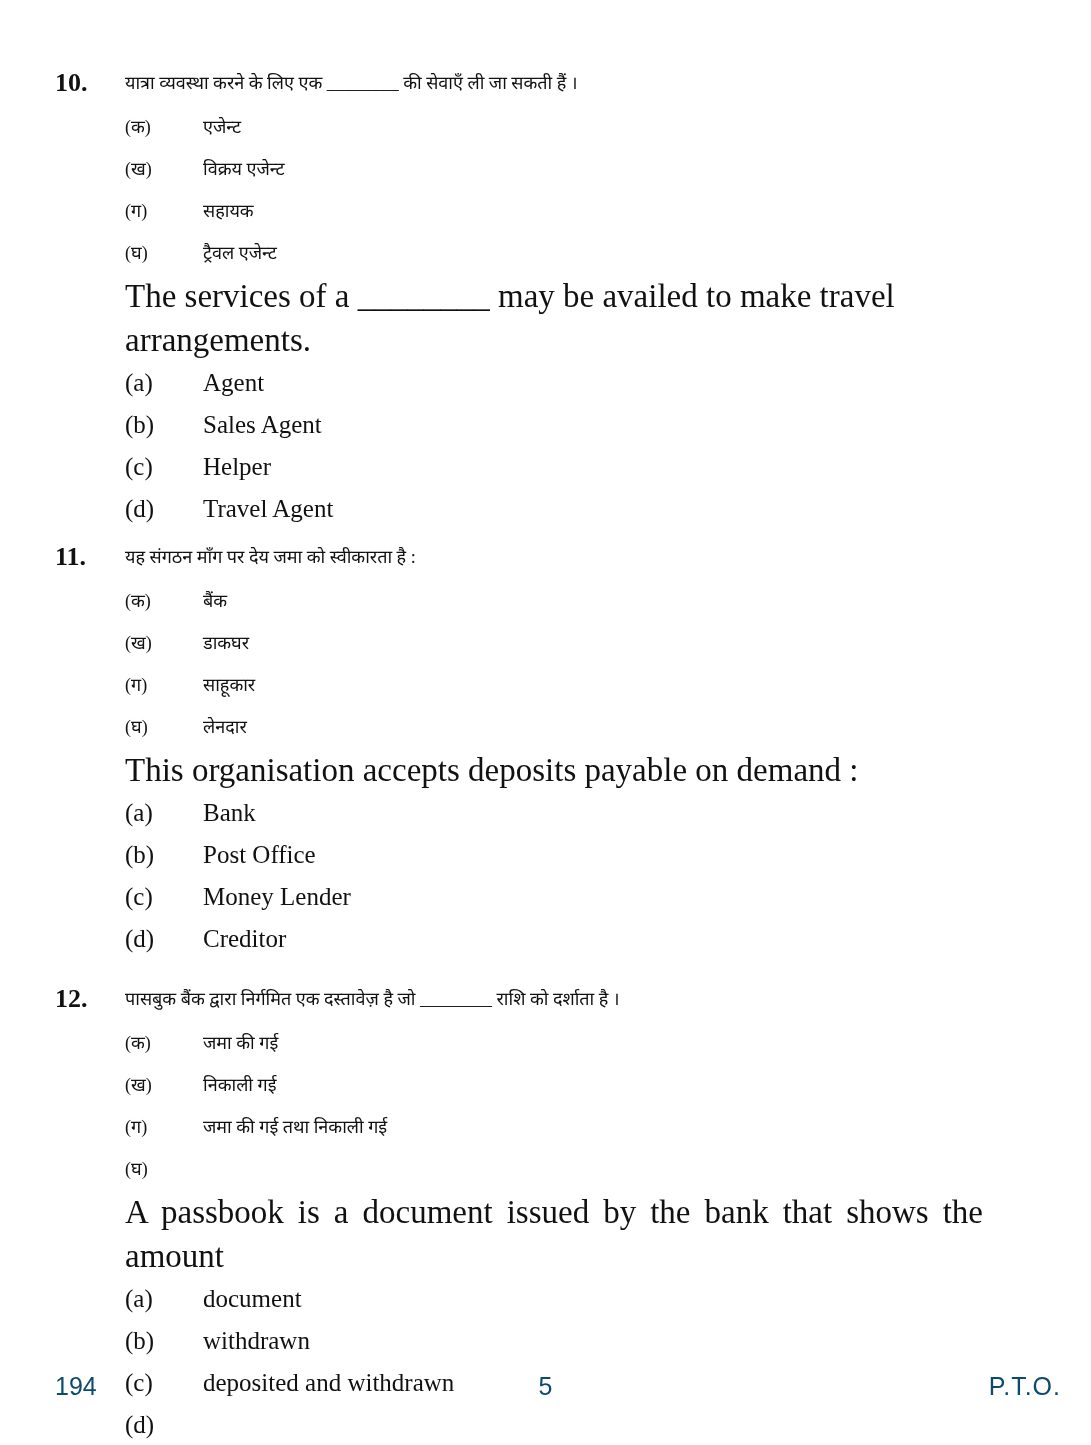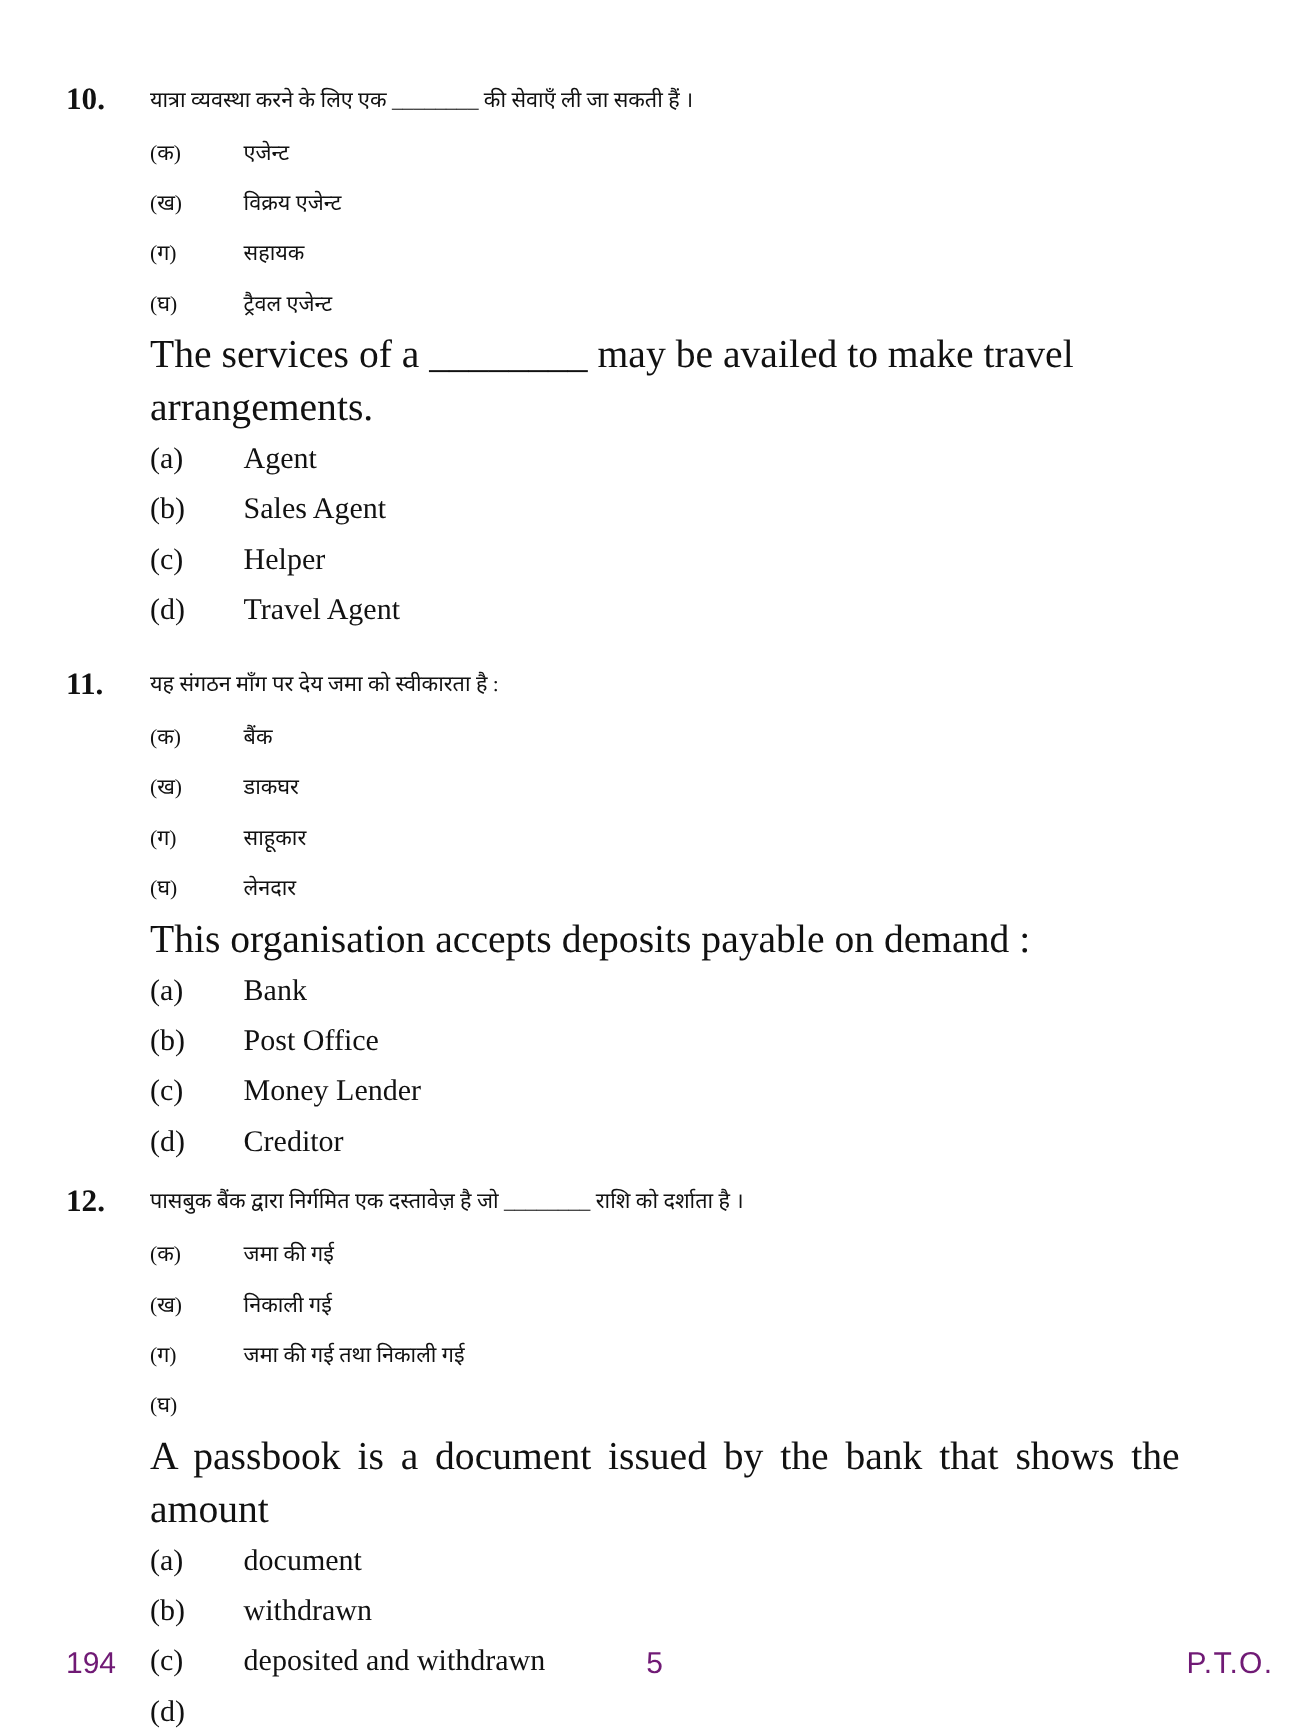--- a/index.html
+++ b/index.html
@@ -16,22 +16,22 @@
   }
   .page {
     position: relative;
     width: 1091px;
     height: 1445px;
     box-sizing: border-box;
     padding: 60px 40px 0 55px;
     background: #ffffff;
   }
   .qsection { margin: 0; }
-  .qsection.q11 { margin-top: 17px; }
-  .qsection.q12 { margin-top: 5px; }
+  .qsection.q11 { margin-top: 4px; }
+  .qsection.q12 { margin-top: 16px; }
 
   
   .hrow {
     display: flex;
     align-items: flex-start;
     min-height: 46px;
     line-height: 46px;
   }
   .qnum {
     flex: 0 0 70px;
@@ -74,21 +74,21 @@
 
   
   .footer {
     position: absolute;
     left: 0;
     top: 1372px;
     width: 1091px;
     height: 32px;
     font-family: "Liberation Sans", "DejaVu Sans", sans-serif;
     font-size: 25px;
-    color: #701a75;
+    color: #0c4a6e;
   }
   .f-left   { position: absolute; left: 55px; }
   .f-center { position: absolute; left: 50%; transform: translateX(-50%); }
   .f-right  { position: absolute; right: 30px; letter-spacing: 1px; }
 </style>
 </head>
 <body>
 
 <div class="page">
 

